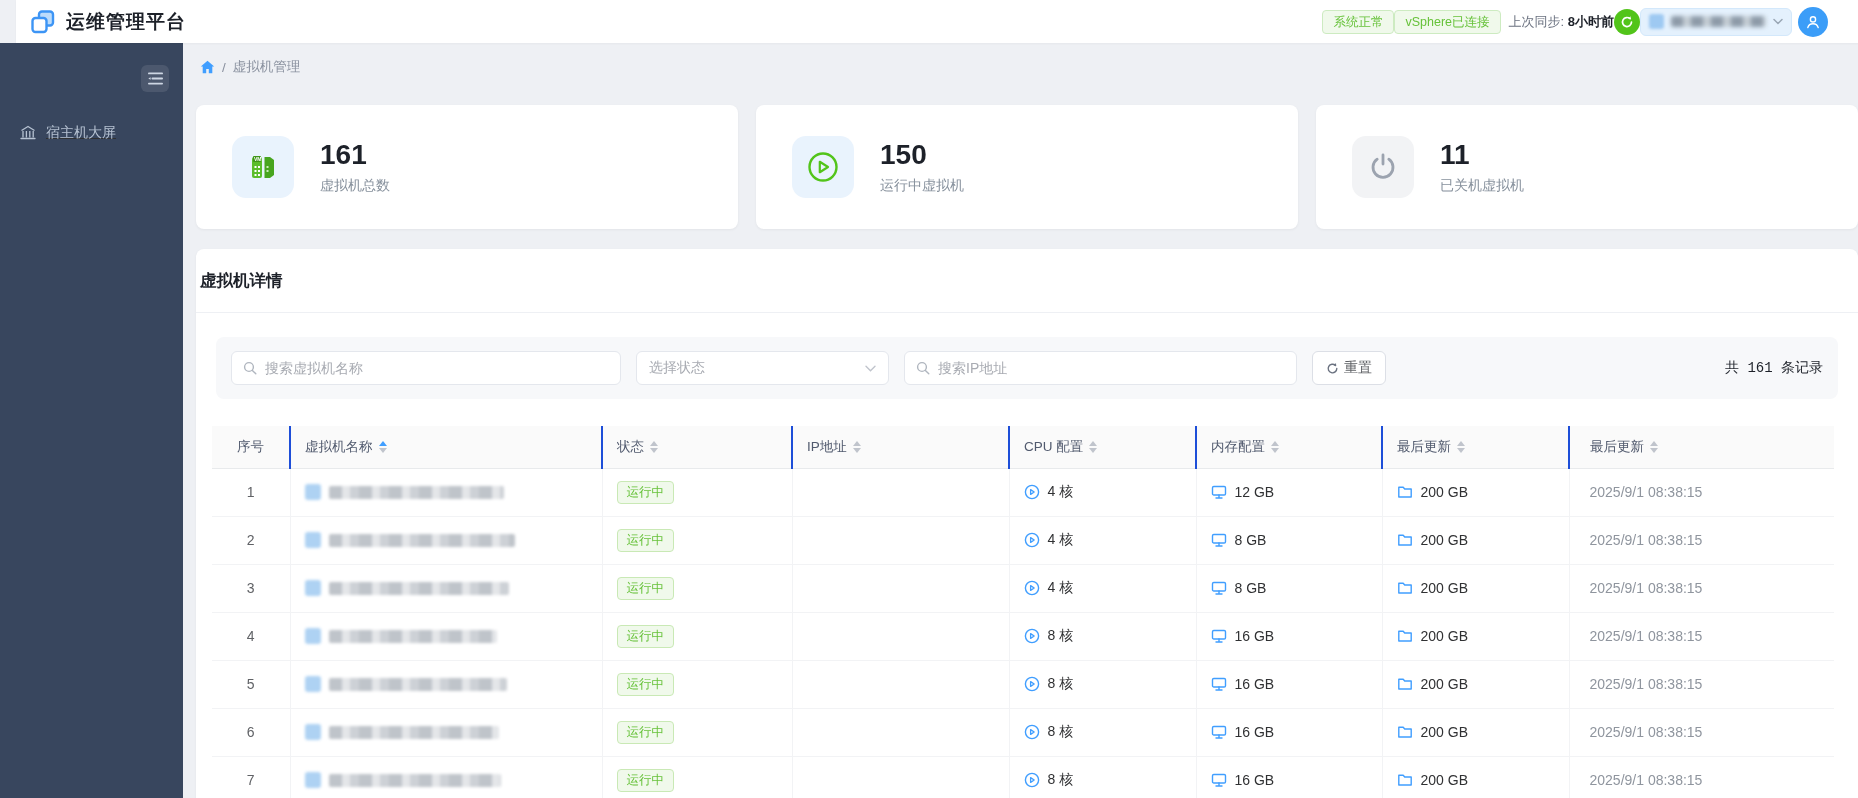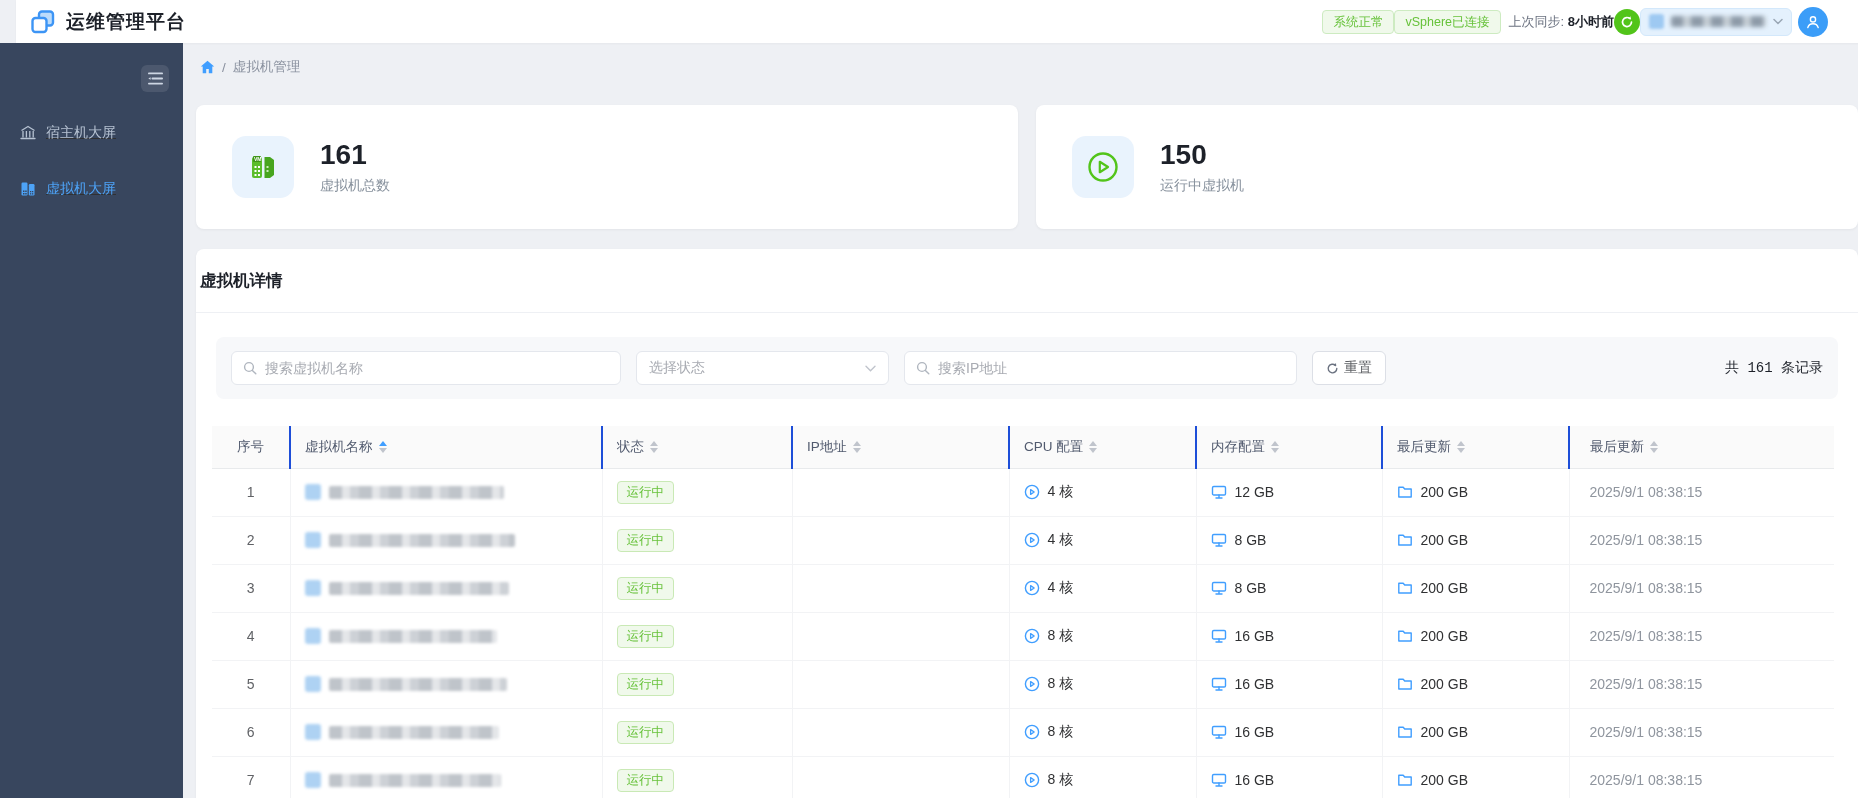--- a/index.html
+++ b/index.html
@@ -150,35 +150,20 @@
   </button>
   <div class="menu">
     <div class="menu-item">
       <svg width="16" height="16" viewBox="0 0 16 16">
         <path d="M1.5 5.5 8 1.5l6.5 4" fill="none" stroke="#b6c2d2" stroke-width="1.3" stroke-linejoin="round"></path>
         <path d="M3 6v6.5M6.4 6v6.5M9.8 6v6.5M13.2 6v6.5" stroke="#b6c2d2" stroke-width="1.3"></path>
         <path d="M1 13.5h14" stroke="#b6c2d2" stroke-width="1.3" stroke-linecap="round"></path>
       </svg>
       <span>宿主机大屏</span>
     </div>
-    <div class="menu-item active">
-      <svg width="16" height="16" viewBox="0 0 16 16">
-        <rect x="1.5" y="1.5" width="6" height="13" rx="1.2" fill="#4da3f7"></rect>
-        <rect x="8.8" y="3" width="5.7" height="11.5" rx="1.2" fill="#4da3f7"></rect>
-        <rect x="3" y="9.5" width="1.5" height="1.5" fill="#38465e"></rect>
-          <rect x="5.2" y="9.5" width="1.5" height="1.5" fill="#38465e"></rect>
-        <rect x="3" y="12" width="1.5" height="1.5" fill="#38465e"></rect>
-          <rect x="5.2" y="12" width="1.5" height="1.5" fill="#38465e"></rect>
-        <rect x="10" y="10" width="1.3" height="1.3" fill="#38465e"></rect>
-          <rect x="12" y="10" width="1.3" height="1.3" fill="#38465e"></rect>
-        <rect x="10" y="12.2" width="1.3" height="1.3" fill="#38465e"></rect>
-          <rect x="12" y="12.2" width="1.3" height="1.3" fill="#38465e"></rect>
-      </svg>
-      <span>虚拟机大屏</span>
-    </div>
   </div>
 </nav>
 
 <main class="main">
 
   <div class="breadcrumb">
     <svg width="15" height="14" viewBox="0 0 15 14">
       <path d="M7.5 0.8 0.8 6.6h1.9v6.6h3.5V9h2.6v4.2h3.5V6.6h1.9z" fill="#409eff"></path>
     </svg>
     <span>/</span>
@@ -213,20 +198,32 @@
         <svg width="34" height="34" viewBox="0 0 34 34">
           <circle cx="17" cy="17" r="13.5" fill="none" stroke="#52c41a" stroke-width="2.4"></circle>
           <path d="M13.8 11.8 22 17l-8.2 5.2z" fill="none" stroke="#52c41a" stroke-width="2.2" stroke-linejoin="round"></path>
         </svg>
       </div>
       <div>
         <div class="card-num">150</div>
         <div class="card-label">运行中虚拟机</div>
       </div>
     </div>
+    <div class="card">
+      <div class="card-icon ci-gray">
+        <svg width="32" height="32" viewBox="0 0 32 32">
+          <path d="M10.2 8.2a10 10 0 1 0 11.6 0" fill="none" stroke="#9ca3af" stroke-width="2.8" stroke-linecap="round"></path>
+          <path d="M16 4v9" stroke="#9ca3af" stroke-width="2.8" stroke-linecap="round"></path>
+        </svg>
+      </div>
+      <div>
+        <div class="card-num">11</div>
+        <div class="card-label">已关机虚拟机</div>
+      </div>
+    </div>
   </div>
 
   <section class="panel">
     <div class="panel-head">
       <h2 class="panel-title">虚拟机详情</h2>
     </div>
 
     <div class="filter-bar">
       <div class="f-input w-name">
         <svg width="14" height="14" viewBox="0 0 14 14">

